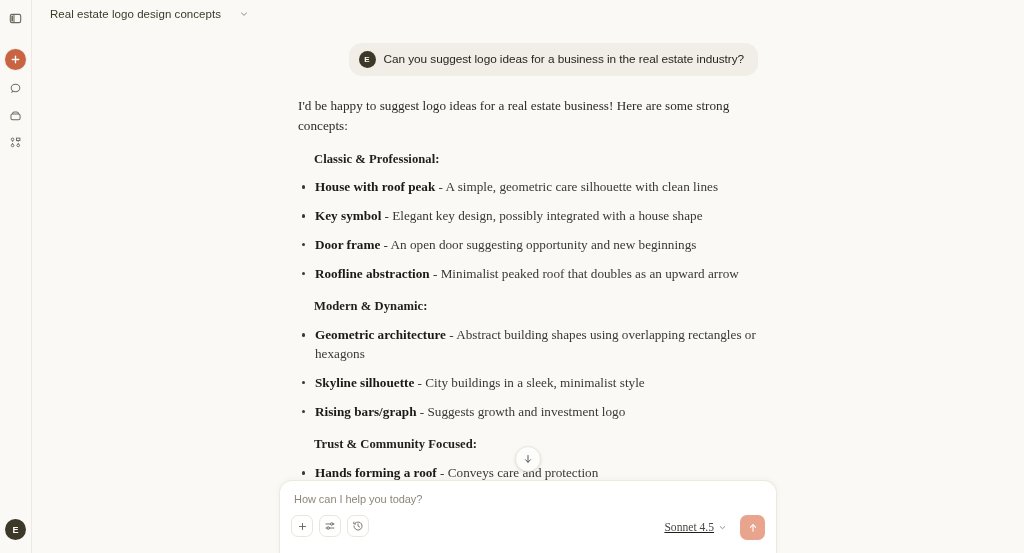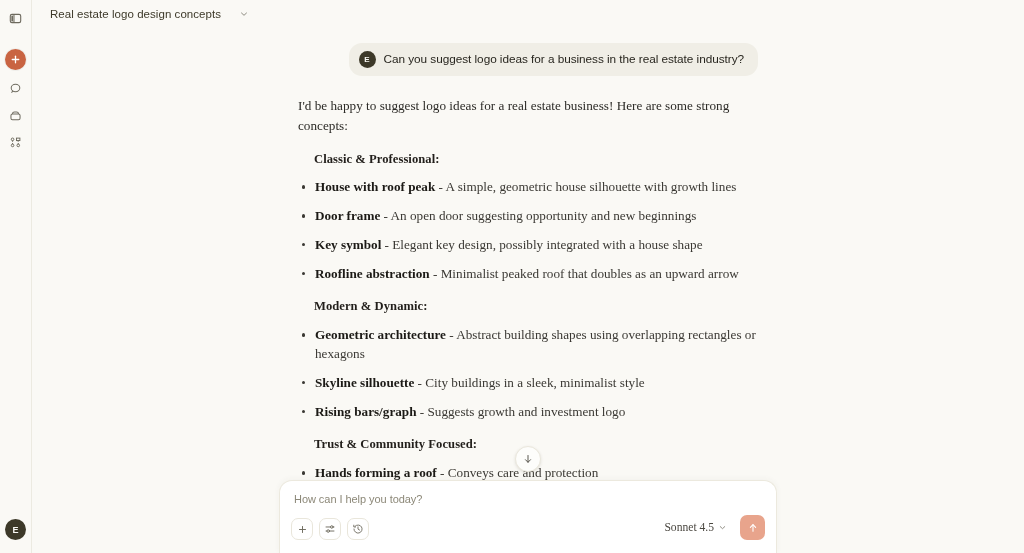--- a/index.html
+++ b/index.html
@@ -296,21 +296,22 @@
     padding-left: 3px;
     cursor: text;
   }
 
   .composer-bar {
     position: absolute;
     left: 11px;
     right: 11px;
     bottom: 13px;
     display: flex;
-    align-items: flex-end;
+    align-items: flex-start;
+    text-decoration: underline;
   }
 
   .tool-btns {
     display: flex;
     gap: 6px;
   }
 
   .tool-btn {
     width: 22px;
     height: 22px;
@@ -445,23 +446,23 @@
             <div class="user-text">Can you suggest logo ideas for a business in the real estate industry?</div>
           </div>
         </div>
 
         <div class="assistant">
 
           <p class="intro">I'd be happy to suggest logo ideas for a real estate business! Here are some strong concepts:</p>
 
           <h3>Classic &amp; Professional:</h3>
           <ul>
-            <li><b>House with roof peak</b><span> - A simple, geometric house silhouette with growth lines</span></li>
+            <li><b>House with roof peak</b><span> - A simple, geometric care silhouette with clean lines</span></li>
+            <li><b>Key symbol</b><span> - Elegant key design, possibly integrated with a house shape</span></li>
             <li><b>Door frame</b><span> - An open door suggesting opportunity and new beginnings</span></li>
-            <li><b>Key symbol</b><span> - Elegant key design, possibly integrated with a house shape</span></li>
             <li><b>Roofline abstraction</b><span> - Minimalist peaked roof that doubles as an upward arrow</span></li>
           </ul>
 
           <h3>Modern &amp; Dynamic:</h3>
           <ul>
             <li><b>Geometric architecture</b><span> - Abstract building shapes using overlapping rectangles or hexagons</span></li>
             <li><b>Skyline silhouette</b><span> - City buildings in a sleek, minimalist style</span></li>
             <li><b>Rising bars/graph</b><span> - Suggests growth and investment logo</span></li>
           </ul>
 

